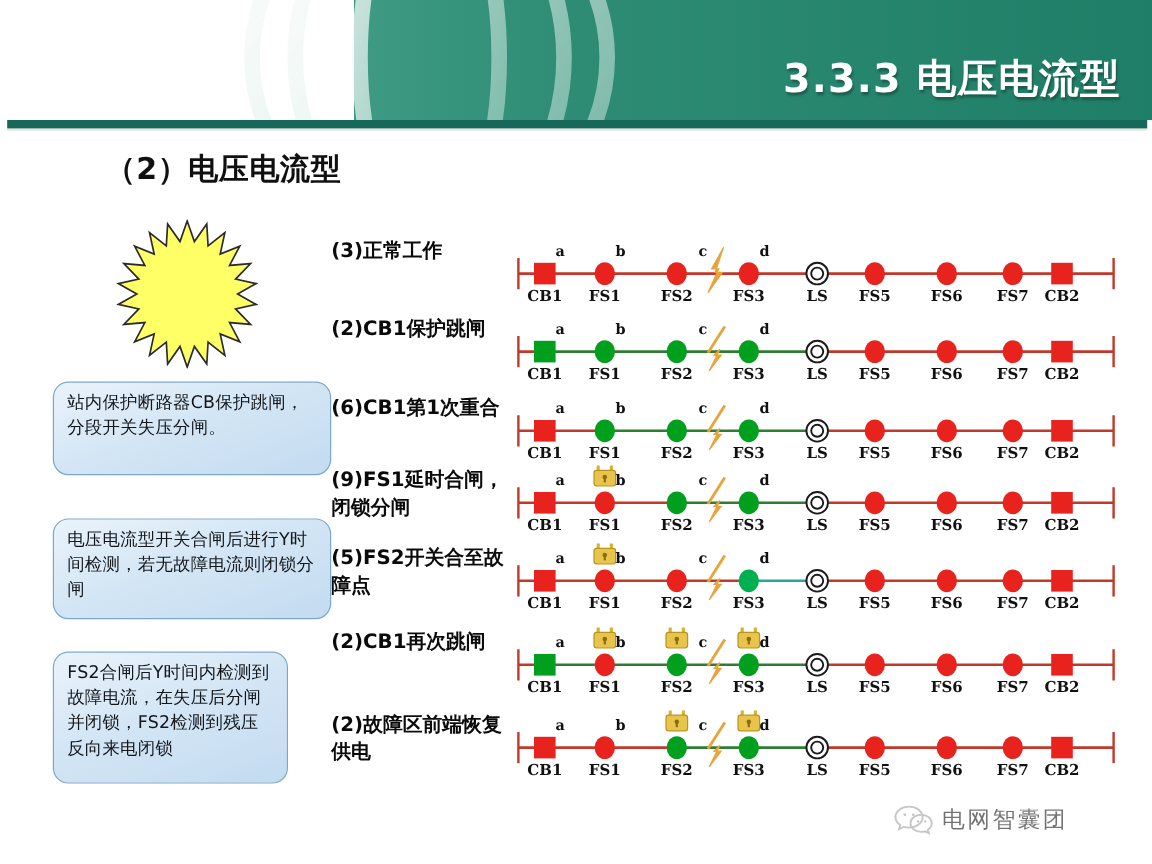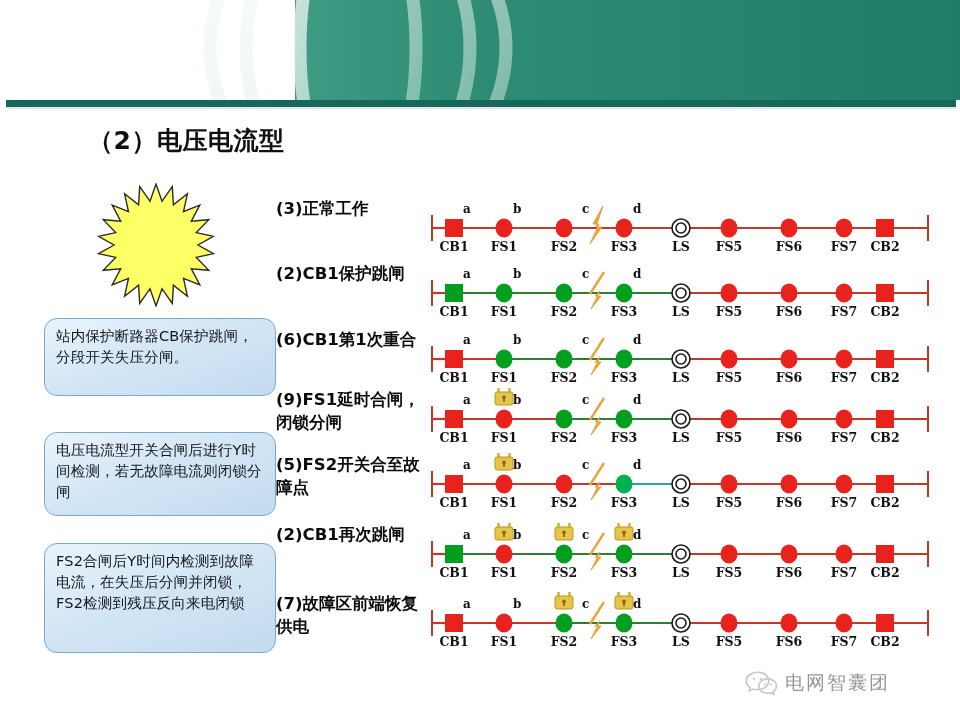--- a/index.html
+++ b/index.html
@@ -62,21 +62,21 @@
     border:1px solid #7aa8c9;border-radius:13px;
     background:linear-gradient(160deg,#eaf3fb 0%,#d4e6f5 45%,#c3dbf0 100%);
     box-sizing:border-box;
     padding:7px 9px 6px 11px;
     font-size:14.5px;line-height:21px;color:#13171c;
     font-family:"DejaVu Sans","Liberation Sans",sans-serif;
     letter-spacing:.2px;
   }
   #note1{left:44px;top:318px;width:232px;height:78px;}
   #note2{left:44px;top:432px;width:232px;height:84px;}
-  #note3{left:44px;top:543px;width:232px;height:110px;}
+  #note3{left:44px;top:543px;width:196px;height:110px;}
 
   
   .row{position:absolute;left:276px;width:684px;}
   .row-label{
     position:absolute;left:0;top:0;width:148px;
     font-size:16.5px;font-weight:bold;color:#0b0b0b;line-height:23px;
     font-family:"DejaVu Sans","Liberation Sans",sans-serif;
     letter-spacing:0px;
   }
   .feeder{position:absolute;left:152px;top:0;width:532px;height:58px;}
@@ -90,21 +90,21 @@
     position:absolute;font-size:12px;font-weight:bold;color:#111;
     font-family:"DejaVu Serif","Liberation Serif",serif;white-space:nowrap;
   }
 
   
   .watermark{
     position:absolute;left:744px;top:666px;width:206px;height:34px;
     display:flex;align-items:center;gap:7px;opacity:.55;
   }
   .wm-text{
-    font-size:19px;color:#404040;font-weight:500;letter-spacing:2px;
+    font-size:19px;color:#000000;font-weight:500;letter-spacing:2px;
     font-family:"DejaVu Sans","Liberation Sans",sans-serif;
   }
 </style>
 </head>
 <body>
 
 <div class="header">
   <div class="hdr-green"></div>
   <svg class="globe" viewBox="0 0 330 250">
     <defs>
@@ -117,20 +117,21 @@
       <ellipse cx="165" cy="120" rx="148" ry="148"></ellipse>
       <ellipse cx="165" cy="120" rx="58" ry="148"></ellipse>
       <ellipse cx="165" cy="120" rx="112" ry="148"></ellipse>
       <path d="M22 60 H308"></path>
       <path d="M6 120 H324"></path>
       <path d="M22 180 H308"></path>
       <path d="M165 -28 V268"></path>
     </g>
   </svg>
   <div class="hdr-white-wedge" style="width:193px"></div>
+  <div class="hdr-title">3.3.3 电压电流型</div>
 </div>
 <div class="hdr-rule"></div>
 <div class="hdr-rule-shadow"></div>
 
 <div class="page-title">（2）电压电流型</div>
 
 <div class="burst-wrap">
   <svg width="118" height="124" viewBox="0 0 118 124">
     <polygon id="burst-poly" fill="#ffff66" stroke="#2b2b2b" stroke-width="1.4" points="59.0,1.1 65.0,18.3 75.3,3.6 76.4,21.9 90.4,10.8 86.5,28.7 102.8,22.1 94.3,38.2 111.8,36.7 99.3,49.6 116.4,53.3 101.0,62.0 116.4,70.7 99.3,74.4 111.8,87.3 94.3,85.8 102.8,101.9 86.5,95.3 90.4,113.2 76.4,102.1 75.3,120.4 65.0,105.7 59.0,122.9 53.0,105.7 42.7,120.4 41.6,102.1 27.6,113.2 31.5,95.3 15.2,101.9 23.7,85.8 6.2,87.3 18.7,74.4 1.6,70.7 17.0,62.0 1.6,53.3 18.7,49.6 6.2,36.7 23.7,38.2 15.2,22.1 31.5,28.7 27.6,10.8 41.6,21.9 42.7,3.6 53.0,18.3"></polygon>
   </svg>
@@ -428,21 +429,21 @@
         <div class="node-label" style="left: 339px; top: 42px; width: 44px;">FS6</div>
         <div class="node-label" style="left: 394px; top: 42px; width: 44px;">FS7</div>
         <div class="node-label" style="left: 435px; top: 42px; width: 44px;">CB2</div>
         <div class="tap-label" style="left: 35px; top: 5px;">a</div>
         <div class="tap-label" style="left: 85px; top: 5px;">b</div>
         <div class="tap-label" style="left: 154px; top: 5px;">c</div>
         <div class="tap-label" style="left: 205px; top: 5px;">d</div>
       </div>
     </div>
     <div class="row" style="top: 592px;">
-      <div class="row-label">(7)故障区前端恢复供电</div>
+      <div class="row-label">(2)故障区前端恢复供电</div>
       <div class="feeder">
         <svg width="532" height="58" viewBox="0 0 532 58">
           <line x1="4" y1="18" x2="4" y2="44" stroke="#c0392b" stroke-width="2"></line>
           <line x1="500" y1="18" x2="500" y2="44" stroke="#c0392b" stroke-width="2"></line>
           <line x1="4" y1="31" x2="26" y2="31" stroke="#c0392b" stroke-width="2.2"></line>
           <line x1="26" y1="31" x2="76" y2="31" stroke="#c0392b" stroke-width="2.2"></line>
           <line x1="76" y1="31" x2="136" y2="31" stroke="#c0392b" stroke-width="2.2"></line>
           <line x1="136" y1="31" x2="196" y2="31" stroke="#2f7d32" stroke-width="2.2"></line>
           <line x1="196" y1="31" x2="253" y2="31" stroke="#2f7d32" stroke-width="2.2"></line>
           <line x1="253" y1="31" x2="301" y2="31" stroke="#c0392b" stroke-width="2.2"></line>

